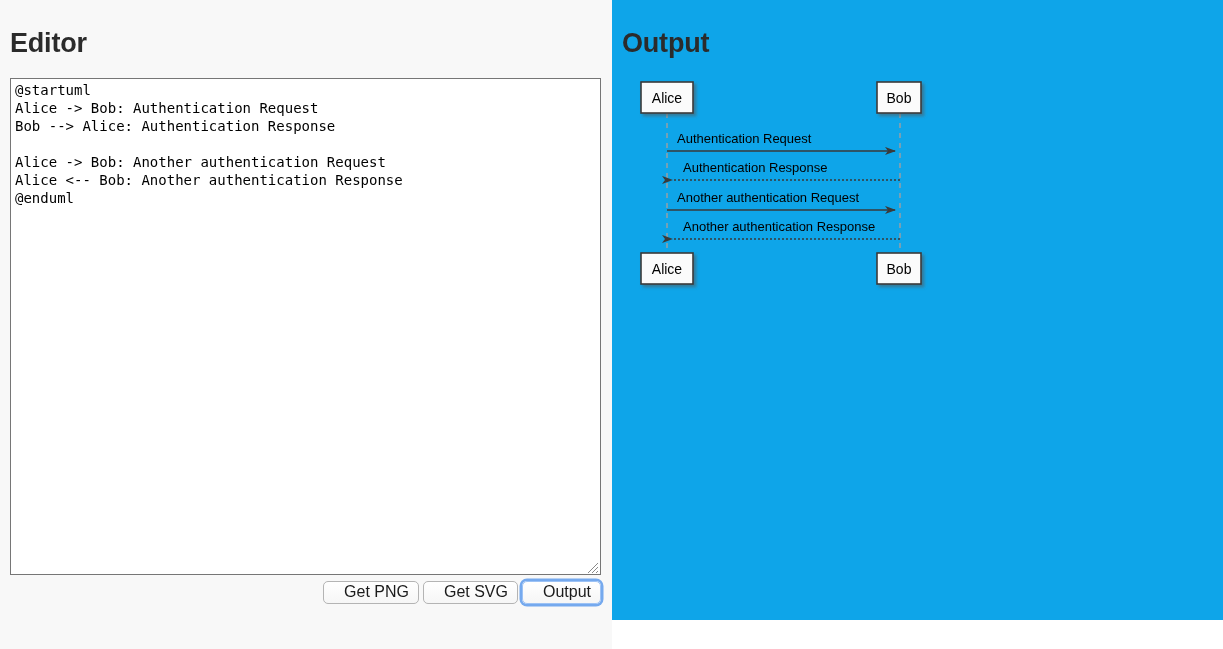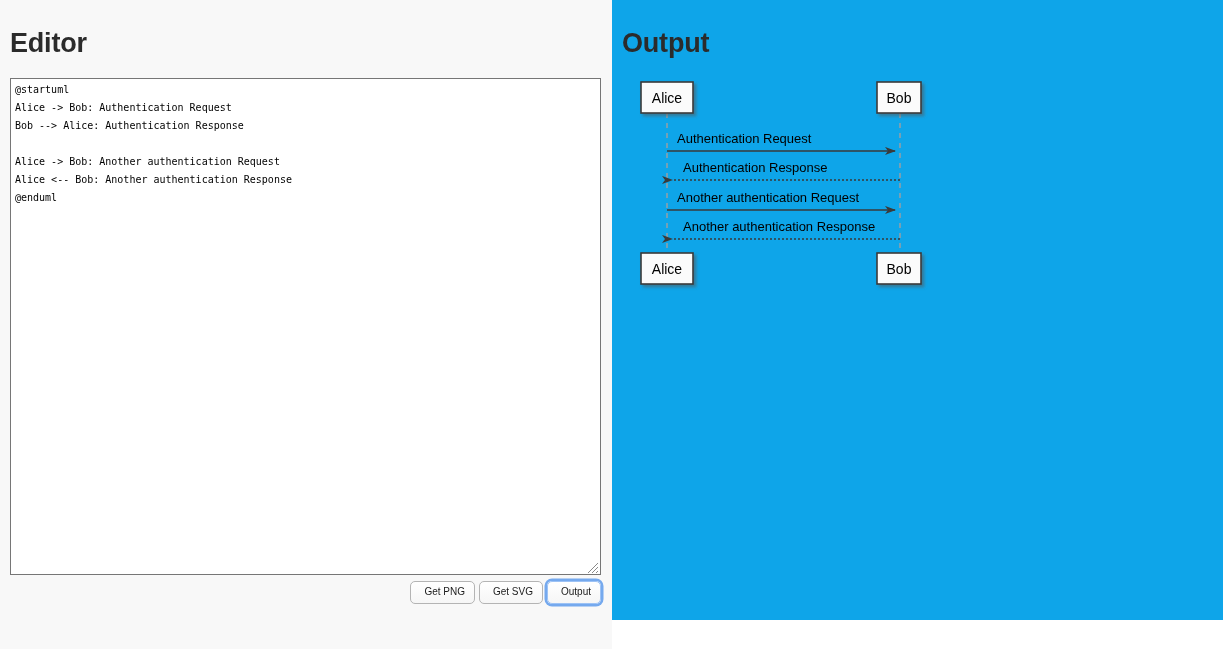--- a/index.html
+++ b/index.html
@@ -50,21 +50,21 @@
     position: absolute;
     left: 10px;
     top: 78px;
     width: 591px;
     height: 497px;
     box-sizing: border-box;
     border: 1px solid #767676;
     background: #ffffff;
     color: #000000;
     font-family: "DejaVu Sans Mono", "Liberation Mono", monospace;
-    font-size: 10px;
+    font-size: 14px;
     line-height: 18px;
     padding: 2px 1px 2px 4px;
     resize: none;
     outline: none;
     white-space: pre;
     overflow: hidden;
     letter-spacing: 0px;
   }
 
   #resize-handle {
@@ -84,26 +84,26 @@
     width: 591px;
     height: 24px;
     display: flex;
     justify-content: flex-end;
     align-items: center;
     gap: 4px;
   }
 
   .ui-button {
     font-family: "Liberation Sans", sans-serif;
-    font-size: 10px;
+    font-size: 16px;
     color: #1b1b1b;
     background: linear-gradient(#ffffff, #f6f6f6);
     border: 1px solid #b4b4b4;
     border-radius: 5px;
-    padding: 3px 9px 4px 13px;
+    padding: 3px 9px 4px 20px;
     line-height: 14px;
     cursor: pointer;
     white-space: nowrap;
   }
 
   .ui-button.focused {
     border-color: #9cc2f5;
     box-shadow: 0 0 0 2.5px rgba(94, 155, 236, 0.85);
     position: relative;
   }

